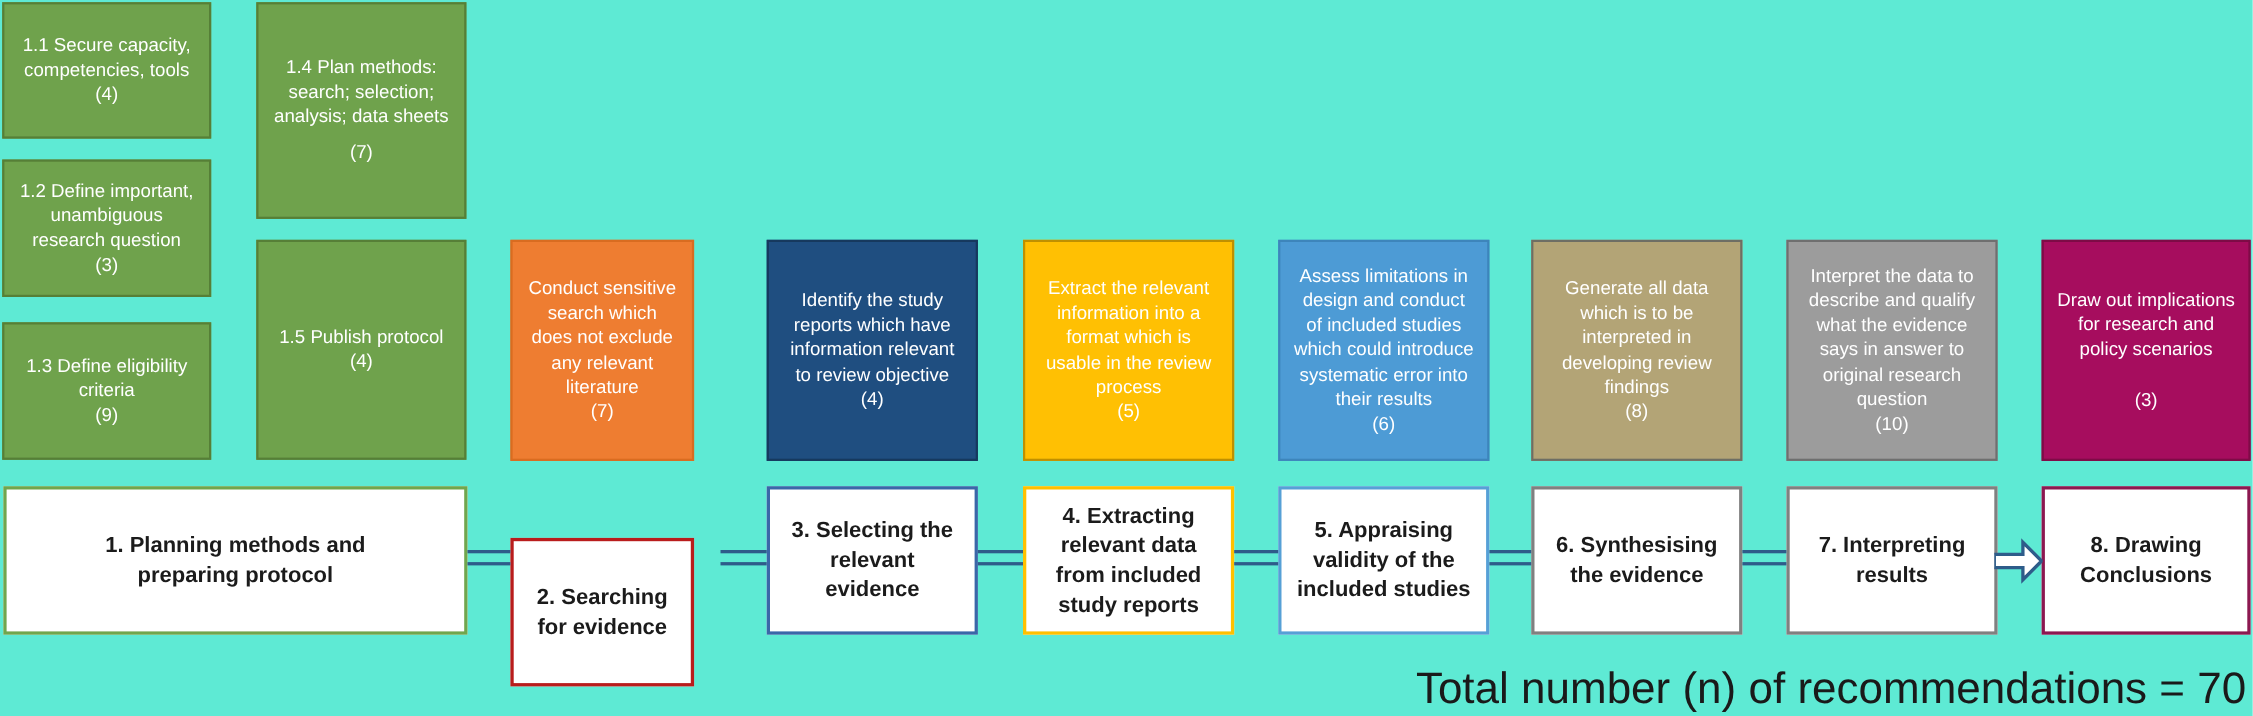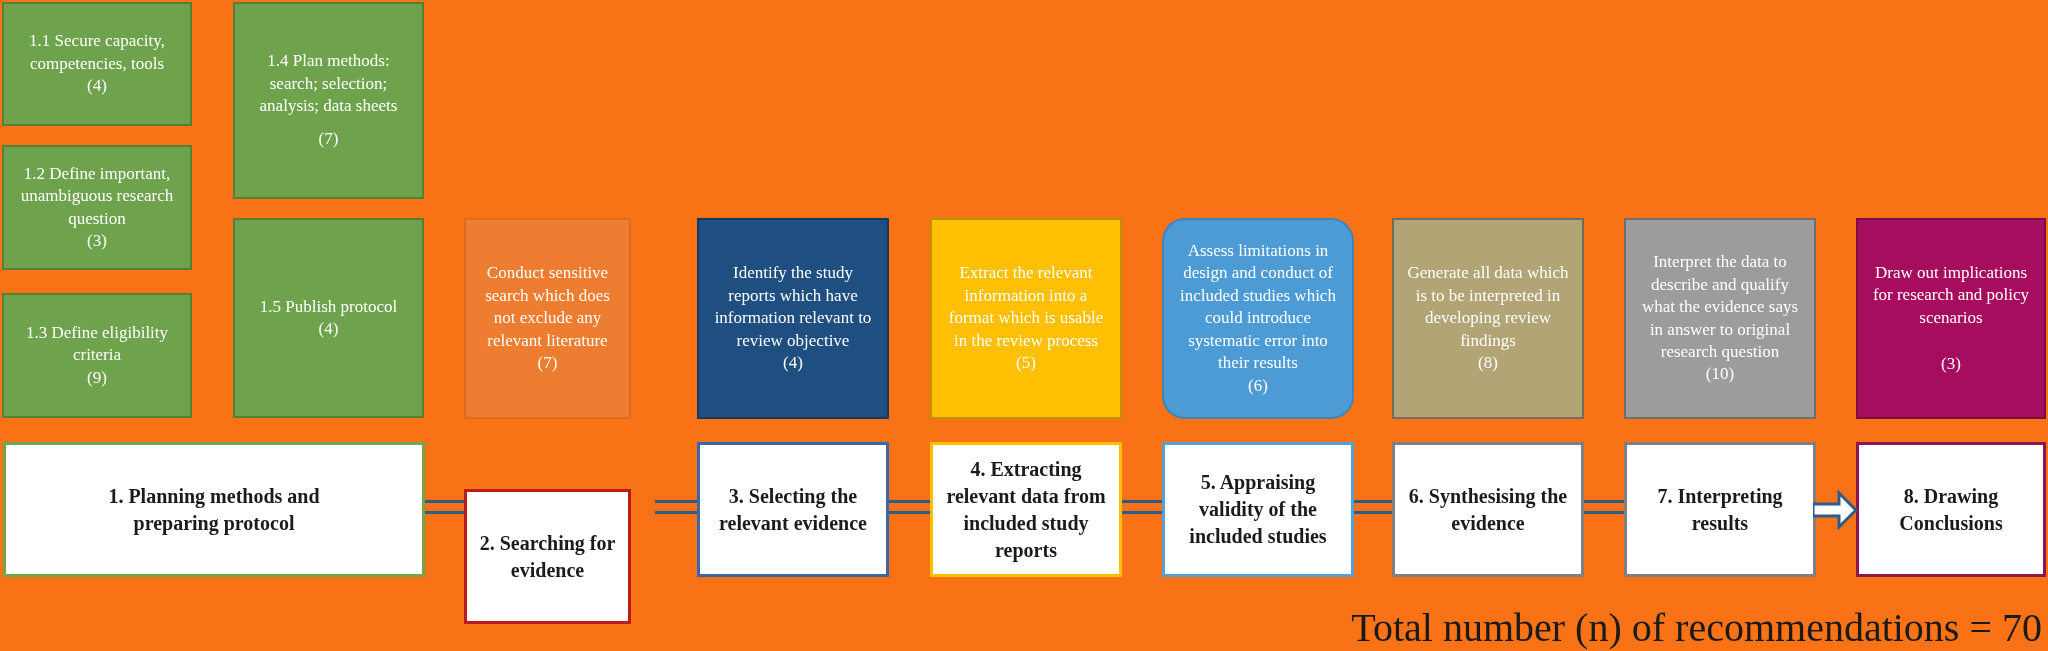--- a/index.html
+++ b/index.html
@@ -1,18 +1,18 @@
 <!DOCTYPE html>
 <html><head>
 <meta charset="utf-8">
 <style>
   html,body{margin:0;padding:0;background:#ffffff;}
   .canvas{
-    position:relative;width:2048px;height:651px;background:#f97316;overflow:hidden;
-    font-family:Liberation Serif, serif;
+    position:relative;width:2048px;height:651px;background:#5eead4;overflow:hidden;
+    font-family:Liberation Sans, sans-serif;
   }
   .box{position:absolute;box-sizing:border-box;display:flex;flex-direction:column;
        align-items:center;justify-content:center;text-align:center;}
   .box .t,.box .c{display:block;width:100%;}
 
   
   .green{background:#6FA24C;border:2px solid #567F37;color:#ffffff;
          font-size:17px;line-height:1.32;padding:6px 10px;}
   .s11{left:2px;top:2px;width:190px;height:124px;}
   .s12{left:2px;top:145px;width:190px;height:125px;}
@@ -26,21 +26,21 @@
   .col2{left:464px;width:167px;}
   .col3{left:697px;width:192px;}
   .col4{left:930px;width:192px;}
   .col5{left:1162px;width:192px;}
   .col6{left:1392px;width:192px;}
   .col7{left:1624px;width:192px;}
   .col8{left:1856px;width:190px;}
   .m2{background:#EE7D31;border-color:#D96C20;}
   .m3{background:#1F4E80;border-color:#16395E;}
   .m4{background:#FFC003;border-color:#BF9000;}
-  .m5{background:#4D9BD5;border-color:#3D85BB;border-radius:23px;}
+  .m5{background:#4D9BD5;border-color:#3D85BB;}
   .m6{background:#B3A476;border-color:#6E6E64;align-items:flex-end;}
   .m7{background:#9C9C9C;border-color:#6F6F6F;}
   .m8{background:#A60D5E;border-color:#7E0B46;gap:24px;}
 
   
   .bot{top:442px;height:135px;background:#ffffff;color:#1b1b1b;font-weight:700;
        font-size:20px;line-height:1.35;padding:6px 10px;}
   .b1{left:3px;width:422px;border:3px solid #70A64D;}
   .b1 .t{max-width:262px;}
   .b2{border:3px solid #b91c1c;margin-top:47px;}

